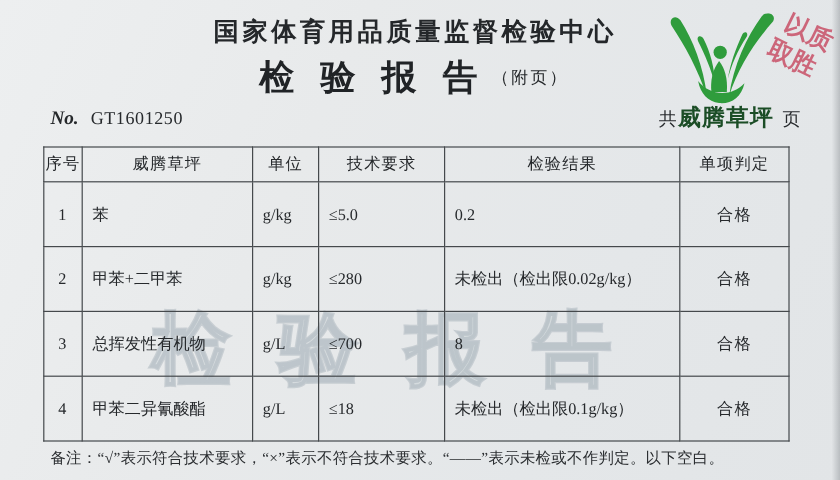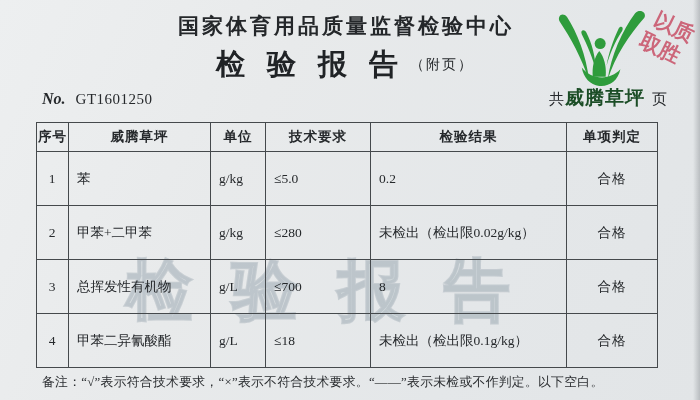--- a/index.html
+++ b/index.html
@@ -39,21 +39,21 @@
     font-weight:700;white-space:nowrap;color:rgba(168,180,190,.26);
     -webkit-text-stroke:2px rgba(152,165,176,.40);pointer-events:none;
   }
   table.report-table{
     position:absolute;left:36px;top:122px;width:621px;
     border-collapse:collapse;table-layout:fixed;font-size:13.5px;color:#26292c;
   }
   .report-table th,.report-table td{
     border:1.6px solid #45494c;overflow:hidden;background:transparent;
   }
-  .report-table th{font-weight:700;text-align:center;height:28px;padding:0;letter-spacing:1px;}
+  .report-table th{font-weight:400;text-align:center;height:28px;padding:0;letter-spacing:1px;}
   .report-table td{height:53px;}
   td.c-center{text-align:center;padding:0;letter-spacing:1px;}
   td.c-left{text-align:left;padding:0 0 0 8px;}
   .note{position:absolute;left:42px;top:374px;font-size:12.8px;letter-spacing:.3px;color:#2a2d30;white-space:nowrap;}
 </style>
 </head>
 <body>
 
 <div class="page">
 

